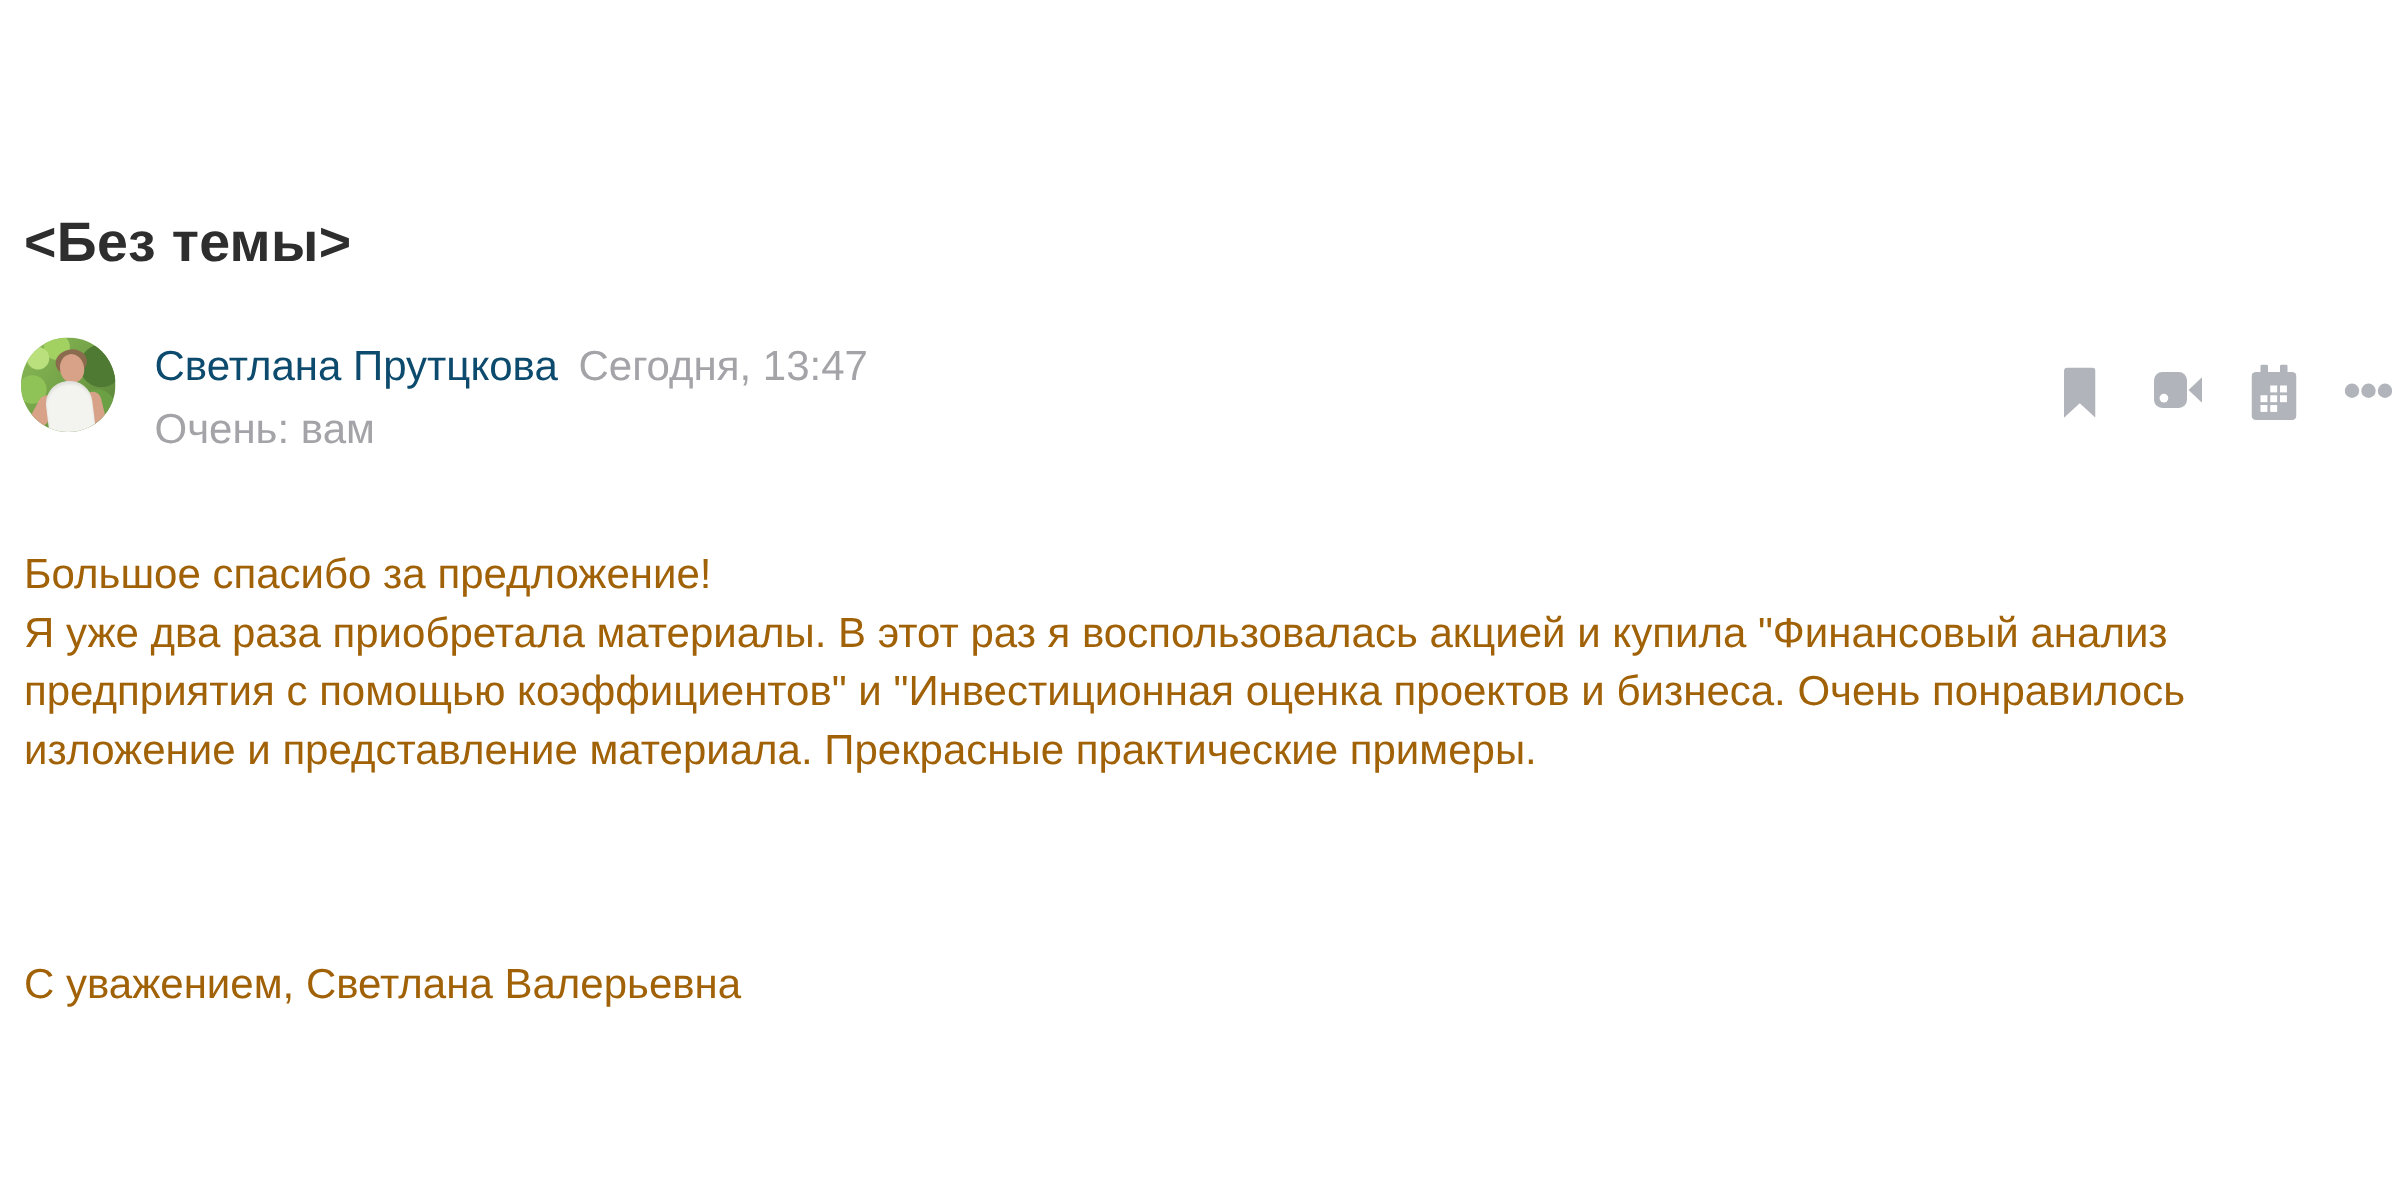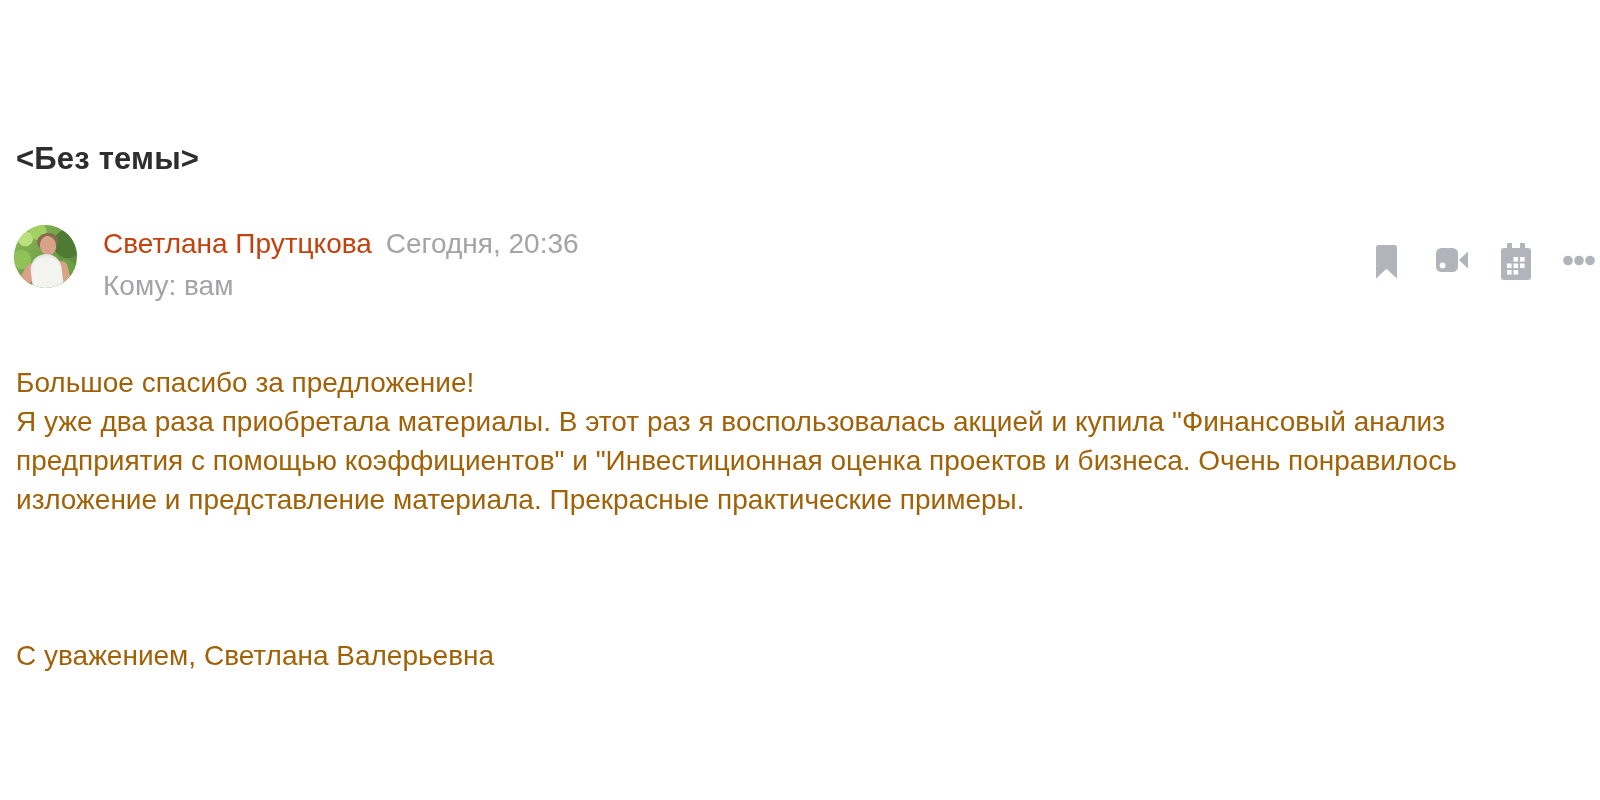--- a/index.html
+++ b/index.html
@@ -4,21 +4,21 @@
 <style>
   * { margin: 0; padding: 0; box-sizing: border-box; }
   html, body { width: 1600px; height: 800px; overflow: hidden; background: #ffffff; }
   body { font-family: "Liberation Sans", "DejaVu Sans", sans-serif; position: relative; }
 
   .page { position: absolute; inset: 0; background: #ffffff; }
 
   
   .subject {
     position: absolute; left: 16px; top: 141px;
-    font-size: 31px; font-weight: 700; color: #2e2e2e;
+    font-size: 37px; font-weight: 700; color: #2e2e2e;
     letter-spacing: 0.2px; white-space: nowrap;
   }
 
   
   .avatar {
     position: absolute; left: 14px; top: 225px;
     width: 63px; height: 63px; border-radius: 50%;
     overflow: hidden; cursor: pointer;
   }
   .av-bg { position: absolute; inset: 0;
@@ -37,21 +37,21 @@
   .av-arm-l { position: absolute; left: 9px; top: 38px; width: 12px; height: 22px;
     border-radius: 6px; background: #d7a287; transform: rotate(28deg); }
   .av-arm-r { position: absolute; left: 44px; top: 36px; width: 11px; height: 24px;
     border-radius: 6px; background: #d7a287; transform: rotate(-14deg); }
   .av-torso { position: absolute; left: 17px; top: 29px; width: 31px; height: 36px;
     border-radius: 15px 15px 4px 4px; background: #f3f3ef; transform: rotate(-7deg);
     box-shadow: inset 0 2px 2px rgba(0,0,0,0.08); }
 
   .sender-block { position: absolute; left: 103px; top: 228px; }
   .sender-line { font-size: 28px; line-height: 31px; white-space: nowrap; }
-  .sender-name { color: #c2410c; cursor: pointer; }
+  .sender-name { color: #0c4a6e; cursor: pointer; }
   .sender-date { color: #a3a3a8; margin-left: 6px; }
   .recipient-line { margin-top: 11px; font-size: 28px; line-height: 31px;
     color: #a3a3a8; white-space: nowrap; cursor: pointer; }
 
   
   .icon-btn { position: absolute; background: none; border: none; padding: 0;
     cursor: pointer; line-height: 0; }
   .icon-btn svg { fill: #b1b4ba; }
   .btn-bookmark { left: 1376px; top: 245px; }
   .btn-video    { left: 1436px; top: 248px; }
@@ -79,23 +79,23 @@
         <div class="av-head"></div>
         <div class="av-arm-l"></div>
         <div class="av-arm-r"></div>
         <div class="av-torso"></div>
       </div>
     </div>
 
     <div class="sender-block">
       <div class="sender-line">
         <span class="sender-name">Светлана Прутцкова</span>
-        <span class="sender-date">Сегодня, 20:36</span>
+        <span class="sender-date">Сегодня, 13:47</span>
       </div>
-      <div class="recipient-line">Кому: вам</div>
+      <div class="recipient-line">Очень: вам</div>
     </div>
 
     <button class="icon-btn btn-bookmark">
       <span>
         <svg width="21" height="34" viewBox="0 0 21 34">
           <path d="M2.5 0 H18.5 Q21 0 21 2.5 V33.5 L10.5 23.8 0 33.5 V2.5 Q0 0 2.5 0 Z"></path>
         </svg>
       </span>
     </button>
 

